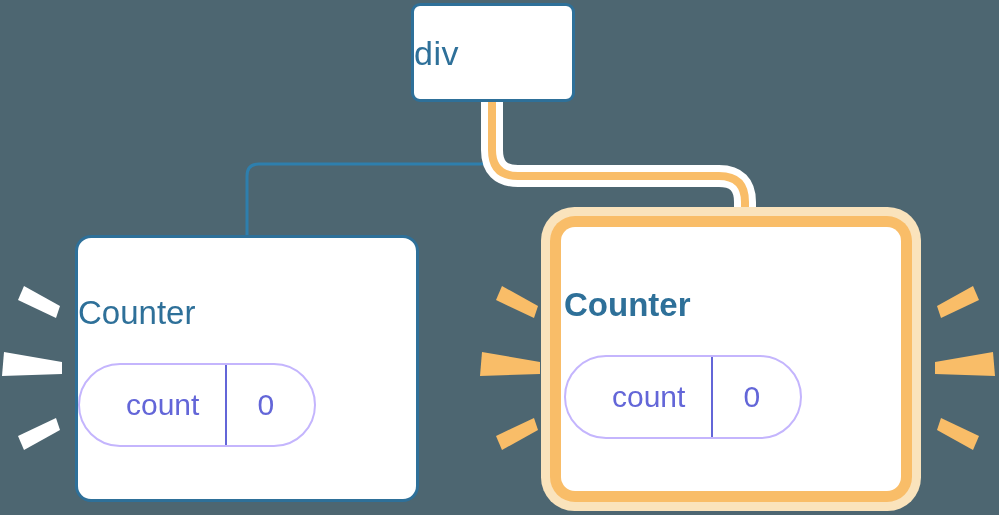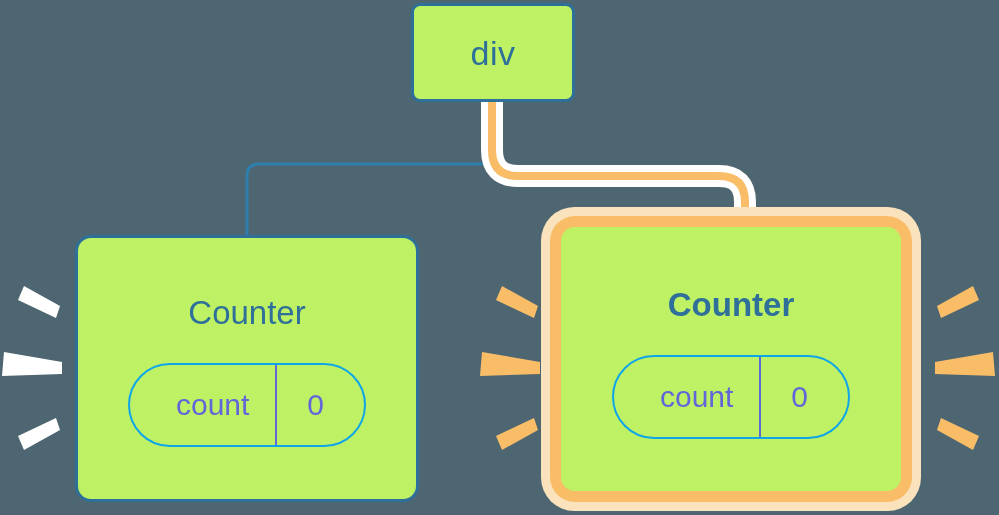--- a/index.html
+++ b/index.html
@@ -23,25 +23,25 @@
     position: absolute;
     left: 0;
     top: 0;
     width: 999px;
     height: 515px;
   }
 
   
   .node {
     position: absolute;
-    background: #bef264;
+    background: #ffffff;
     box-sizing: border-box;
     display: flex;
     flex-direction: column;
-    align-items: center;
+    align-items: flex-start;
     justify-content: center;
   }
 
   .node-div {
     left: 411px;
     top: 3px;
     width: 164px;
     height: 99px;
     border: 3px solid #2e7099;
     border-radius: 9px;
@@ -87,21 +87,21 @@
     white-space: nowrap;
   }
   .node-counter-left .node-title { font-weight: 400; }
   .node-counter-right .node-title { font-weight: 700; }
 
   
   .state-pill {
     margin-top: 34px;
     display: flex;
     align-items: stretch;
-    border: 2px solid #0ea5e9;
+    border: 2px solid #c4b5fd;
     border-radius: 999px;
     height: 80px;
     overflow: hidden;
   }
   .pill-key, .pill-val {
     display: flex;
     align-items: center;
     justify-content: center;
     font-size: 30px;
     color: #6366d8;

